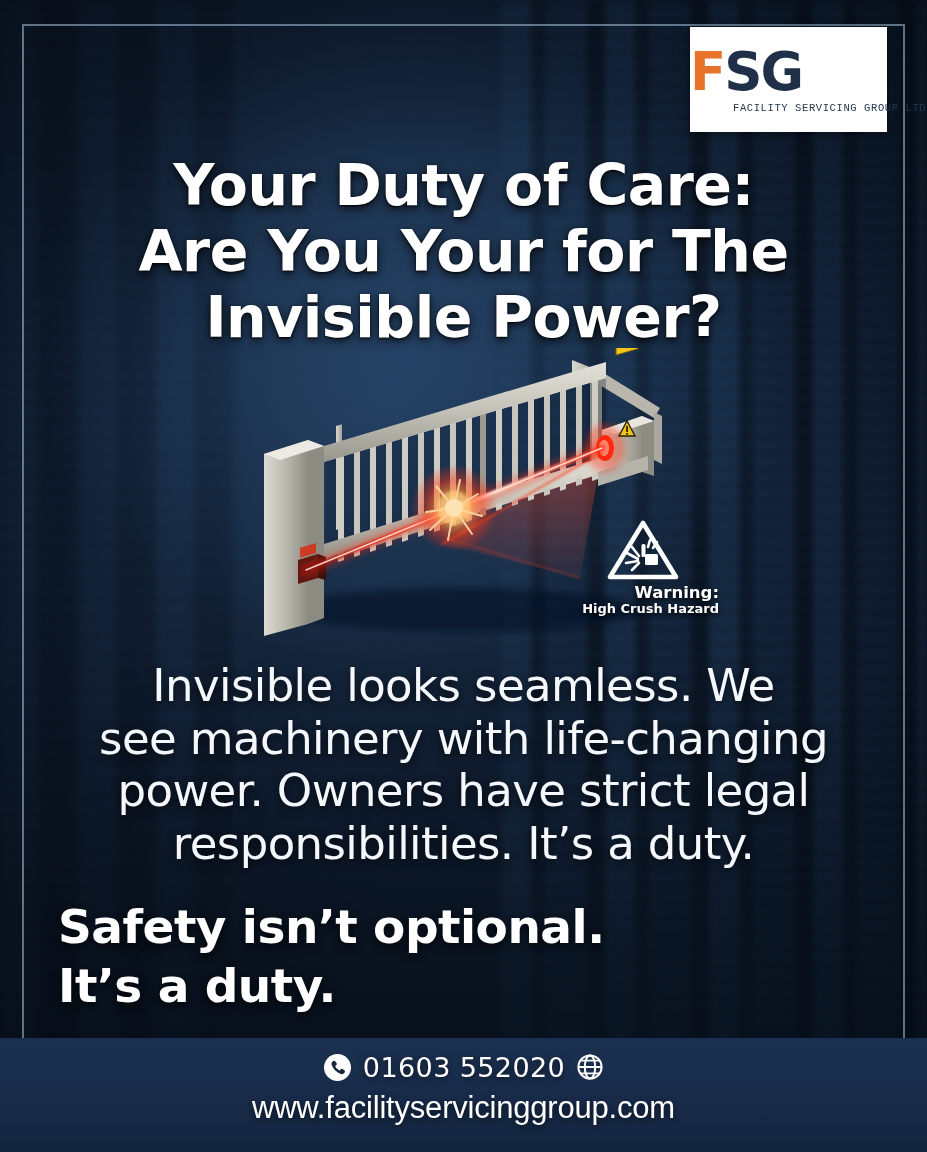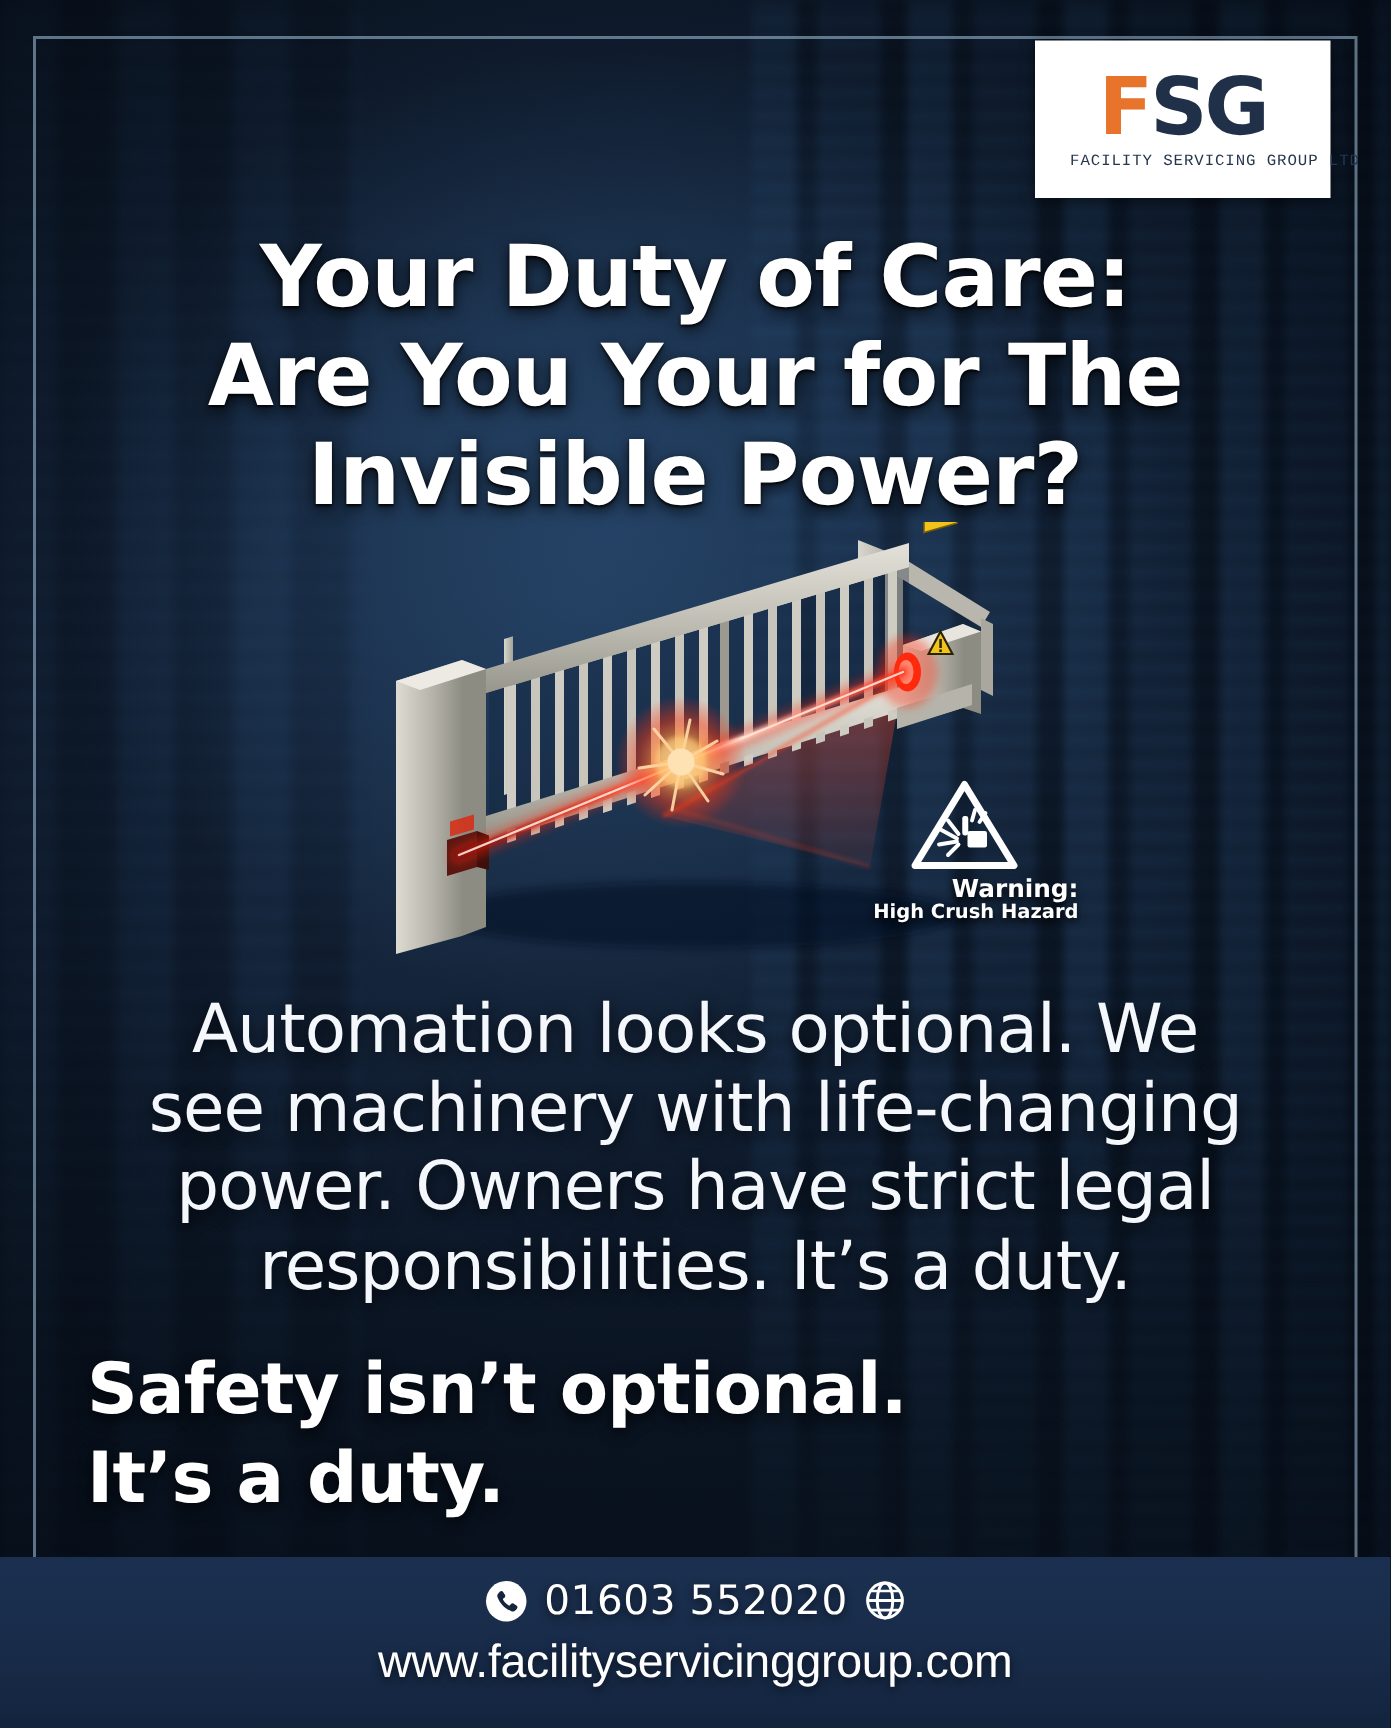--- a/index.html
+++ b/index.html
@@ -91,21 +91,21 @@
   
   .logo-box {
     position: absolute;
     left: 690px;
     top: 27px;
     width: 197px;
     height: 105px;
     background: #ffffff;
     display: flex;
     flex-direction: column;
-    align-items: center;
+    align-items: flex-start;
     justify-content: center;
     box-shadow: 0 2px 10px rgba(0,0,0,.4);
   }
   .logo-mark {
     font-size: 53px;
     font-weight: bold;
     letter-spacing: -2px;
     line-height: 1;
     margin-bottom: 4px;
     font-family: "DejaVu Sans", sans-serif;
@@ -418,21 +418,21 @@
         <line x1="33" y1="45" x2="26" y2="52"></line>
         <line x1="42" y1="29" x2="44" y2="22"></line>
         <line x1="47" y1="30" x2="51" y2="24"></line>
       </g>
     </svg>
     <div class="hazard-title">Warning:</div>
     <div class="hazard-sub">High Crush Hazard</div>
   </div>
 
   <div class="body-copy">
-    <span class="l">Automation looks optional. We</span>
+    <span class="l">Invisible looks seamless. We</span>
     <span class="l">see machinery with life-changing</span>
     <span class="l">power. Owners have strict legal</span>
     <span class="l">responsibilities. It’s a duty.</span>
   </div>
 
   <div class="tagline">
     <span class="l">Safety isn’t optional.</span>
     <span class="l">It’s a duty.</span>
   </div>
 

